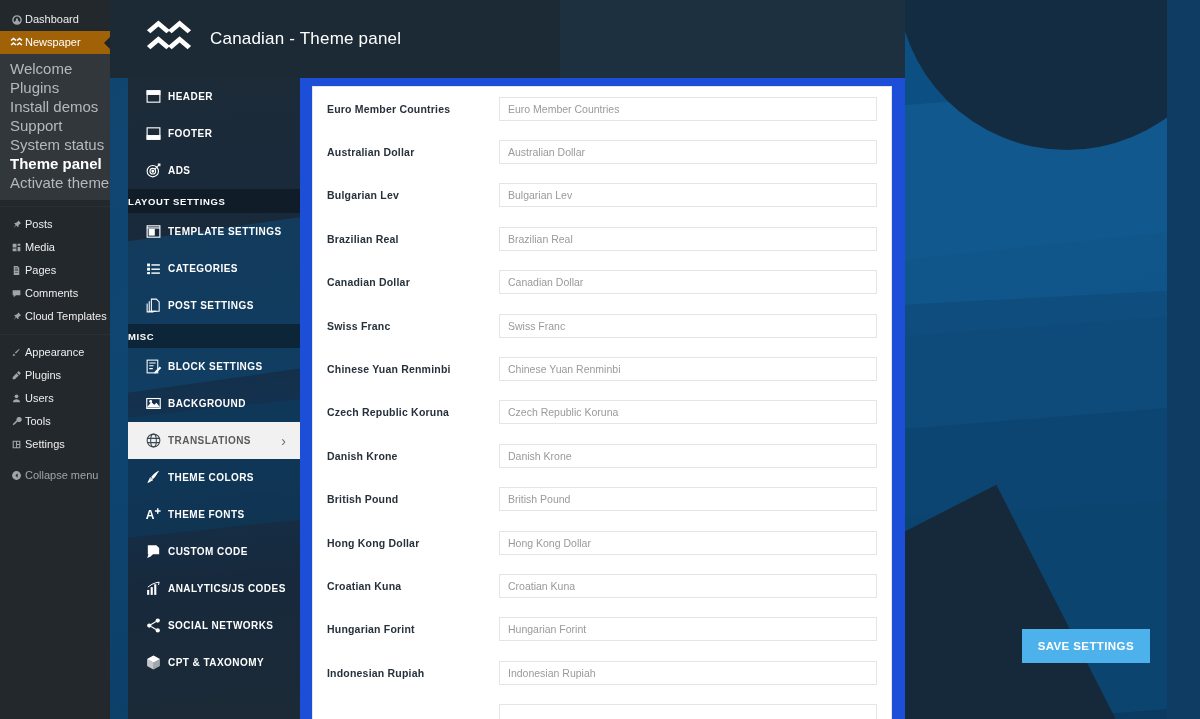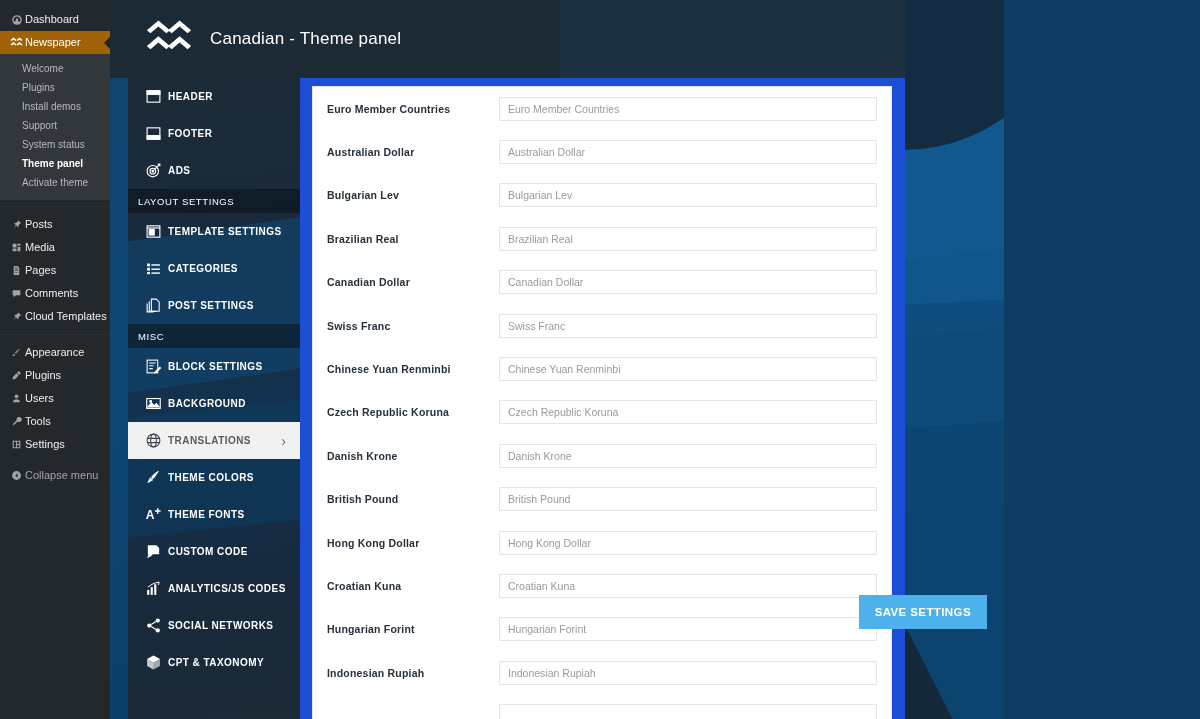--- a/index.html
+++ b/index.html
@@ -1,21 +1,21 @@
 <!DOCTYPE html>
 <html><head>
 <meta charset="utf-8">
 <style>
   * { box-sizing: border-box; margin: 0; padding: 0; }
   html, body {
     width: 1200px; height: 719px; overflow: hidden;
     font-family: "Liberation Sans", sans-serif;
     background: #0f3c63;
   }
-  #root { position: relative; width: 1004px; height: 719px; overflow: hidden; }
+  #root { position: relative; width: 1167px; height: 719px; overflow: hidden; }
 
   
   .bg-base { position:absolute; inset:0; background:#0d4472; }
   .bg-layer { position:absolute; }
   .bg-b1 { left:0; top:0; width:1200px; height:719px;
     background:linear-gradient(160deg,#11456f 0%, #0e4672 38%, #0c3f68 70%, #0b3a60 100%); }
   .bg-b2 { left:500px; top:-120px; width:900px; height:420px; background:#0c5286;
     transform: rotate(-6deg); transform-origin: left top; opacity:.85; }
   .bg-b3 { left:430px; top:140px; width:1000px; height:230px; background:#12598f;
     transform: rotate(-4.2deg); transform-origin:left top; opacity:.85; }
@@ -37,21 +37,21 @@
   }
   .wp-item { display:flex; align-items:center; height:23px; padding:0 0 0 8px; color:#eee; }
   .wp-item .ic { width:17px; display:inline-flex; align-items:center; justify-content:center;
      color:#a0a5aa; font-size:11px; flex:0 0 17px; }
   .wp-item .lb { font-size:11px; line-height:1; }
   .wp-item.current { background:#a16207; color:#fff; position:relative; }
   .wp-item.current .ic { color:#fff; }
   .wp-item.current::after{ content:""; position:absolute; right:0; top:50%; margin-top:-6px;
     border-style:solid; border-width:6px 6px 6px 0; border-color:transparent #1d2327 transparent transparent; }
   .wp-sub { background:#32373c; padding:5px 0 8px 0; }
-  .wp-sub a { display:block; color:#b4b9be; font-size:10px; line-height:19px; padding-left:22px; text-decoration:none;}
+  .wp-sub a { display:block; color:#b4b9be; font-size:15px; line-height:19px; padding-left:10px; text-decoration:none;}
   .wp-sub a.cur { color:#fff; font-weight:bold; }
   .wp-gap { height:8px; }
   .wp-sep { height:1px; background:#2b3036; margin:6px 0; }
   .wp-collapse { color:#a0a5aa; }
 
   
   .tp-nav {
     position:absolute; left:128px; top:78px; width:172px; height:641px;
     background:linear-gradient(175deg,#1d2b38 0%, #17293c 30%, #123352 55%, #17293c 78%, #1c2a36 100%);
     z-index:30; overflow:hidden;
@@ -61,22 +61,22 @@
   .tp-nav .glow2{position:absolute; left:-60px; top:330px; width:300px; height:120px;
      background:#0d3a5e; opacity:.6; transform:rotate(-6deg);}
   .tp-row { position:relative; display:flex; align-items:center; height:37px; padding-left:10px; z-index:2;}
   .tp-row .tp-ic { width:30px; flex:0 0 30px; display:flex; align-items:center; justify-content:center; color:#fff; }
   .tp-row .tp-lb { font-size:10px; font-weight:bold; letter-spacing:.45px; color:#fff; }
   .tp-row.active { background:#f1f1f1; }
   .tp-row.active .tp-lb { color:#5a5a5a; }
   .tp-row.active .tp-ic { color:#3c4650; }
   .tp-row .chev { margin-left:auto; margin-right:14px; color:#6b6b6b; font-size:14px; }
   .tp-sec { position:relative; z-index:2; height:24px; display:flex; align-items:center;
-     padding-left:10px; background:rgba(10,18,26,.55);
-     font-size:9.5px; font-weight:normal; letter-spacing:.6px; color:#fff; }
+     background:rgba(10,18,26,.55);
+     font-size:9.5px; font-weight:bold; letter-spacing:.6px; color:#fff; }
 
   
   .tp-header { position:absolute; left:128px; top:0; width:780px; height:78px;
     display:flex; align-items:center; z-index:35; }
   .tp-logo { width:54px; height:54px; margin-left:14px; display:flex; align-items:center; justify-content:center;}
   .tp-title { margin-left:14px; color:#fff; font-size:17px; letter-spacing:.2px; }
 
   
   .tp-content {
     position:absolute; left:300px; top:78px; width:605px; height:641px;
@@ -85,21 +85,21 @@
   .tp-panel { position:absolute; left:12px; top:8px; width:580px; bottom:0;
     background:#fff; border:1px solid #e4e4e4; border-bottom:none; }
   .f-row { display:flex; align-items:center; height:43.4px; padding:0 14px 0 14px; }
   .f-label { width:172px; flex:0 0 172px; font-size:10.5px; font-weight:bold;
      color:#27313b; letter-spacing:.2px; }
   .f-input { flex:1; height:24px; border:1px solid #e5e5e5; background:#fff;
      font-family:"Liberation Sans", sans-serif; font-size:10.5px; color:#444; padding:0 8px; outline:none; }
   .f-input::placeholder { color:#9a9a9a; }
 
   .save-btn {
-    position:absolute; right:17px; top:595px; z-index:60;
+    position:absolute; right:17px; top:629px; z-index:60;
     background:#4db2ec; color:#fff; border:none;
     font-family:"Liberation Sans", sans-serif;
     font-size:11.5px; font-weight:bold; letter-spacing:.4px;
     padding:11px 16px; cursor:pointer;
   }
   svg { display:block; }
 </style>
 </head>
 <body>
 

